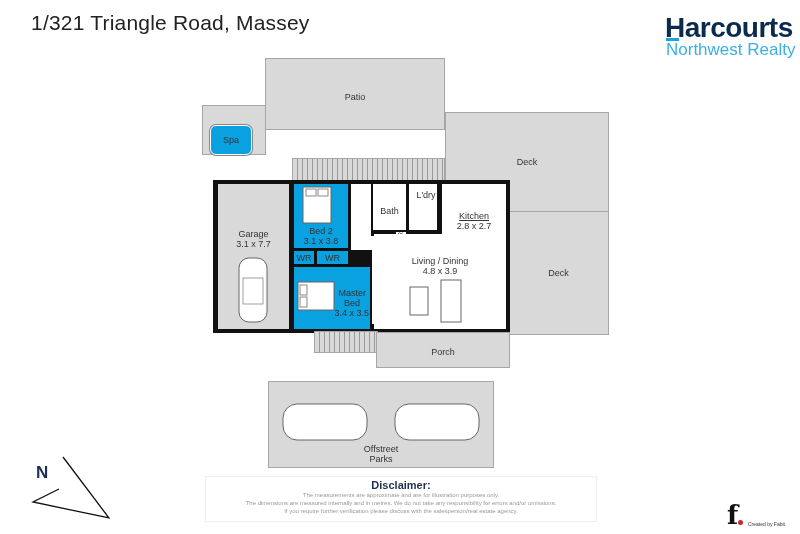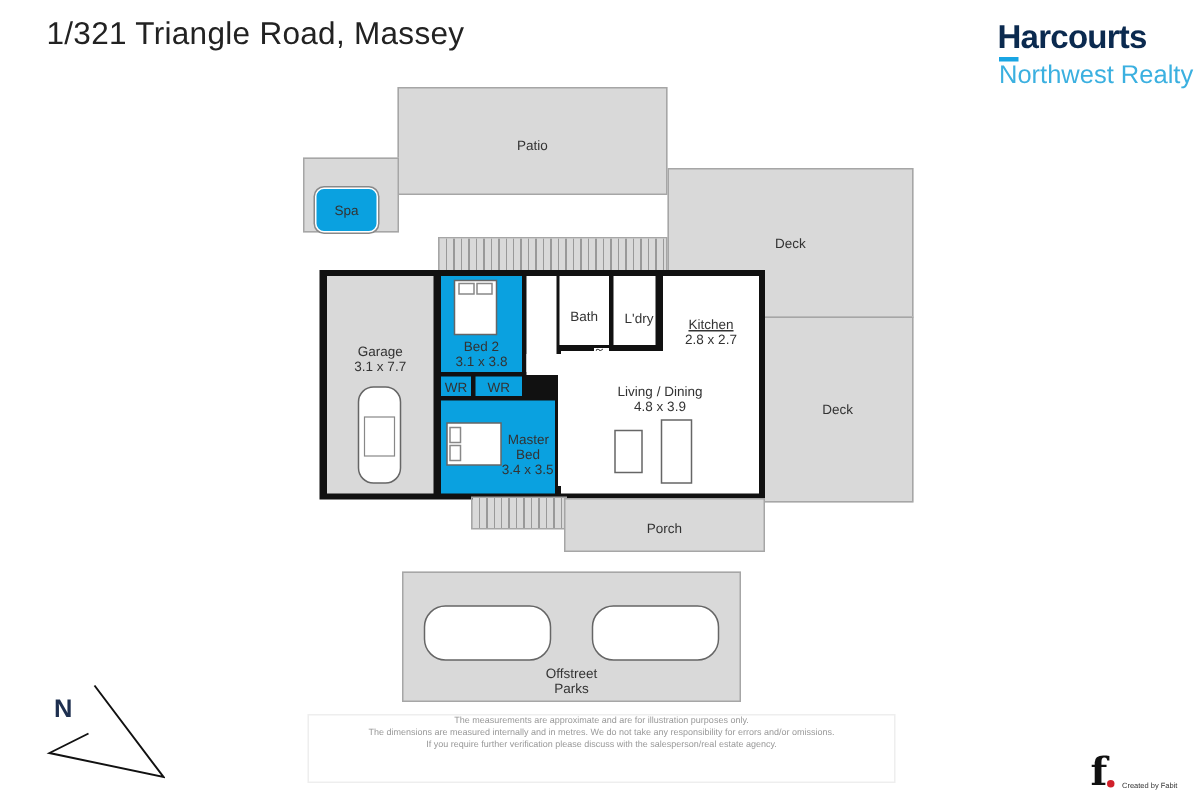--- a/index.html
+++ b/index.html
@@ -1,19 +1,19 @@
 <!DOCTYPE html>
 <html><head>
 <meta charset="utf-8">
 <style>
   html,body{margin:0;padding:0;background:#fff;}
   body{width:800px;height:534px;position:relative;overflow:hidden;font-family:"Liberation Sans",sans-serif;}
   .abs{position:absolute;}
   .title{left:31px;top:11px;font-size:21px;color:#222;letter-spacing:0.2px;text-align:right;}
-  .logo-main{left:665px;top:12px;font-size:22px;font-weight:bold;color:#0b2a4f;letter-spacing:-0.5px;}
+  .logo-main{left:665px;top:12px;font-size:28px;font-weight:bold;color:#0b2a4f;letter-spacing:-0.5px;}
   .logo-bar{left:666px;top:38px;width:13px;height:3px;background:#19a5e3;}
   .logo-sub{left:666px;top:40px;font-size:17px;color:#3bb0e0;}
   .outdoor{background:#d9d9d9;border:1px solid #a6a6a6;box-sizing:border-box;}
   .lbl{font-size:9px;color:#333;text-align:center;line-height:10px;}
   .wall{background:#111;}
   .blue{background:#0aa1e0;}
   .white{background:#fff;}
   .spa{background:#0aa1e0;border:1px solid #fff;border-radius:6px;box-shadow:0 0 0 1px #888;}
   .stairs{background:repeating-linear-gradient(90deg,#d9d9d9 0 4px,#999 4px 5px);border:1px solid #a6a6a6;box-sizing:border-box;}
   .disc{left:205px;top:476px;width:390px;height:44px;border:1px solid #eee;text-align:center;}
@@ -90,21 +90,21 @@
 </div>
 
 <div class="abs white" style="left:351px;top:184px;width:20px;height:64px;"></div>
 <div class="abs white" style="left:351px;top:236px;width:40px;height:14px;"></div>
 
 <div class="abs white" style="left:373px;top:184px;width:33px;height:46px;">
   <div class="lbl" style="margin-top:22px;">Bath</div>
 </div>
 
 <div class="abs white" style="left:409px;top:184px;width:28px;height:46px;">
-  <div class="lbl" style="margin-top:23px;margin-left:6px;">L'dry</div>
+  <div class="lbl" style="margin-top:6px;margin-left:6px;">L'dry</div>
 </div>
 
 <div class="abs white" style="left:396px;top:232px;width:10px;height:16px;">
   <div class="lbl" style="font-size:7px;transform:rotate(-90deg);margin-top:4px;">STR</div>
 </div>
 <div class="abs white" style="left:409px;top:236px;width:19px;height:12px;">
   <div class="lbl" style="font-size:8px;margin-top:1px;">STR</div>
 </div>
 
 <div class="abs white" style="left:442px;top:184px;width:64px;height:50px;">
@@ -140,20 +140,21 @@
   <div class="lbl" style="position:absolute;left:0;right:0;top:62px;">Offstreet</div>
   <div class="lbl" style="position:absolute;left:0;right:0;top:72px;">Parks</div>
 </div>
 
 <div class="abs north">N</div>
 <svg class="abs" width="80" height="70" style="left:30px;top:452px;">
   <polyline points="33,5 79,66 3,50 29,37" fill="none" stroke="#111" stroke-width="1.3"></polyline>
 </svg>
 
 <div class="abs disc">
+  <div class="disc-h">Disclaimer:</div>
   <div class="disc-l">The measurements are approximate and are for illustration purposes only.</div>
   <div class="disc-l">The dimensions are measured internally and in metres. We do not take any responsibility for errors and/or omissions.</div>
   <div class="disc-l">If you require further verification please discuss with the salesperson/real estate agency.</div>
 </div>
 
 <div class="abs fab">f</div>
 <div class="abs fab-dot"></div>
 <div class="abs fab-txt">Created by Fabit</div>
 
 </body></html>

